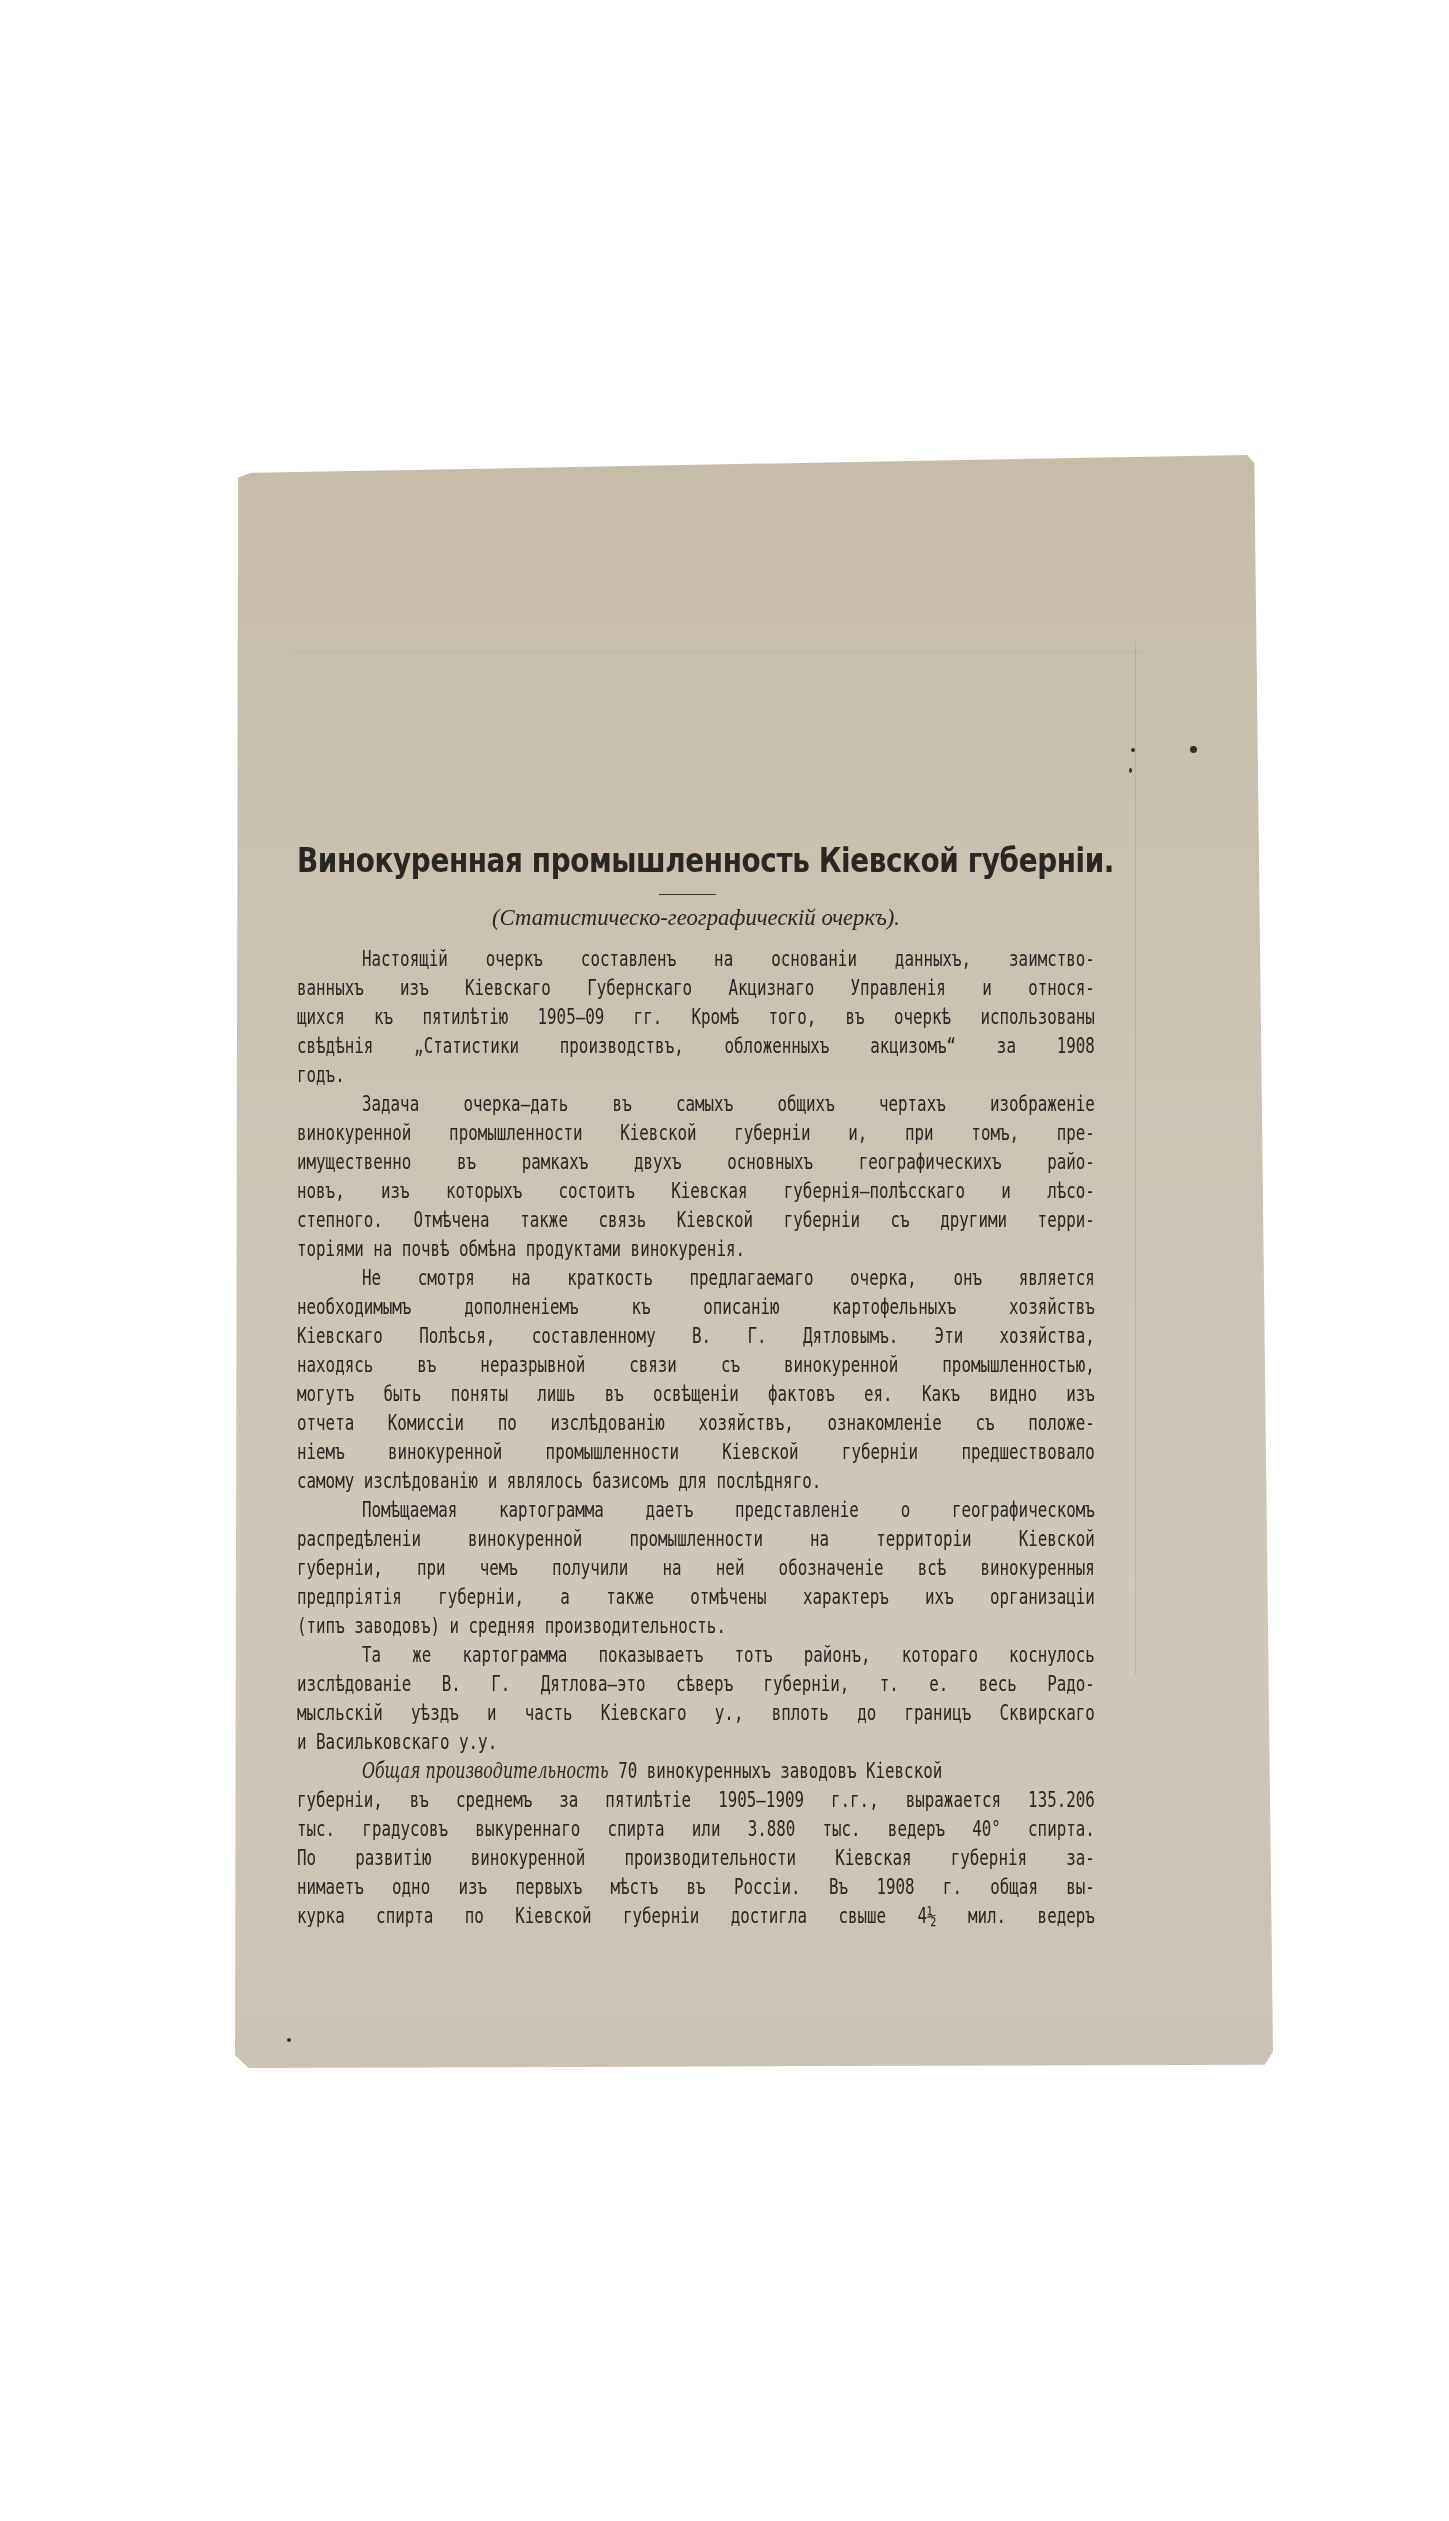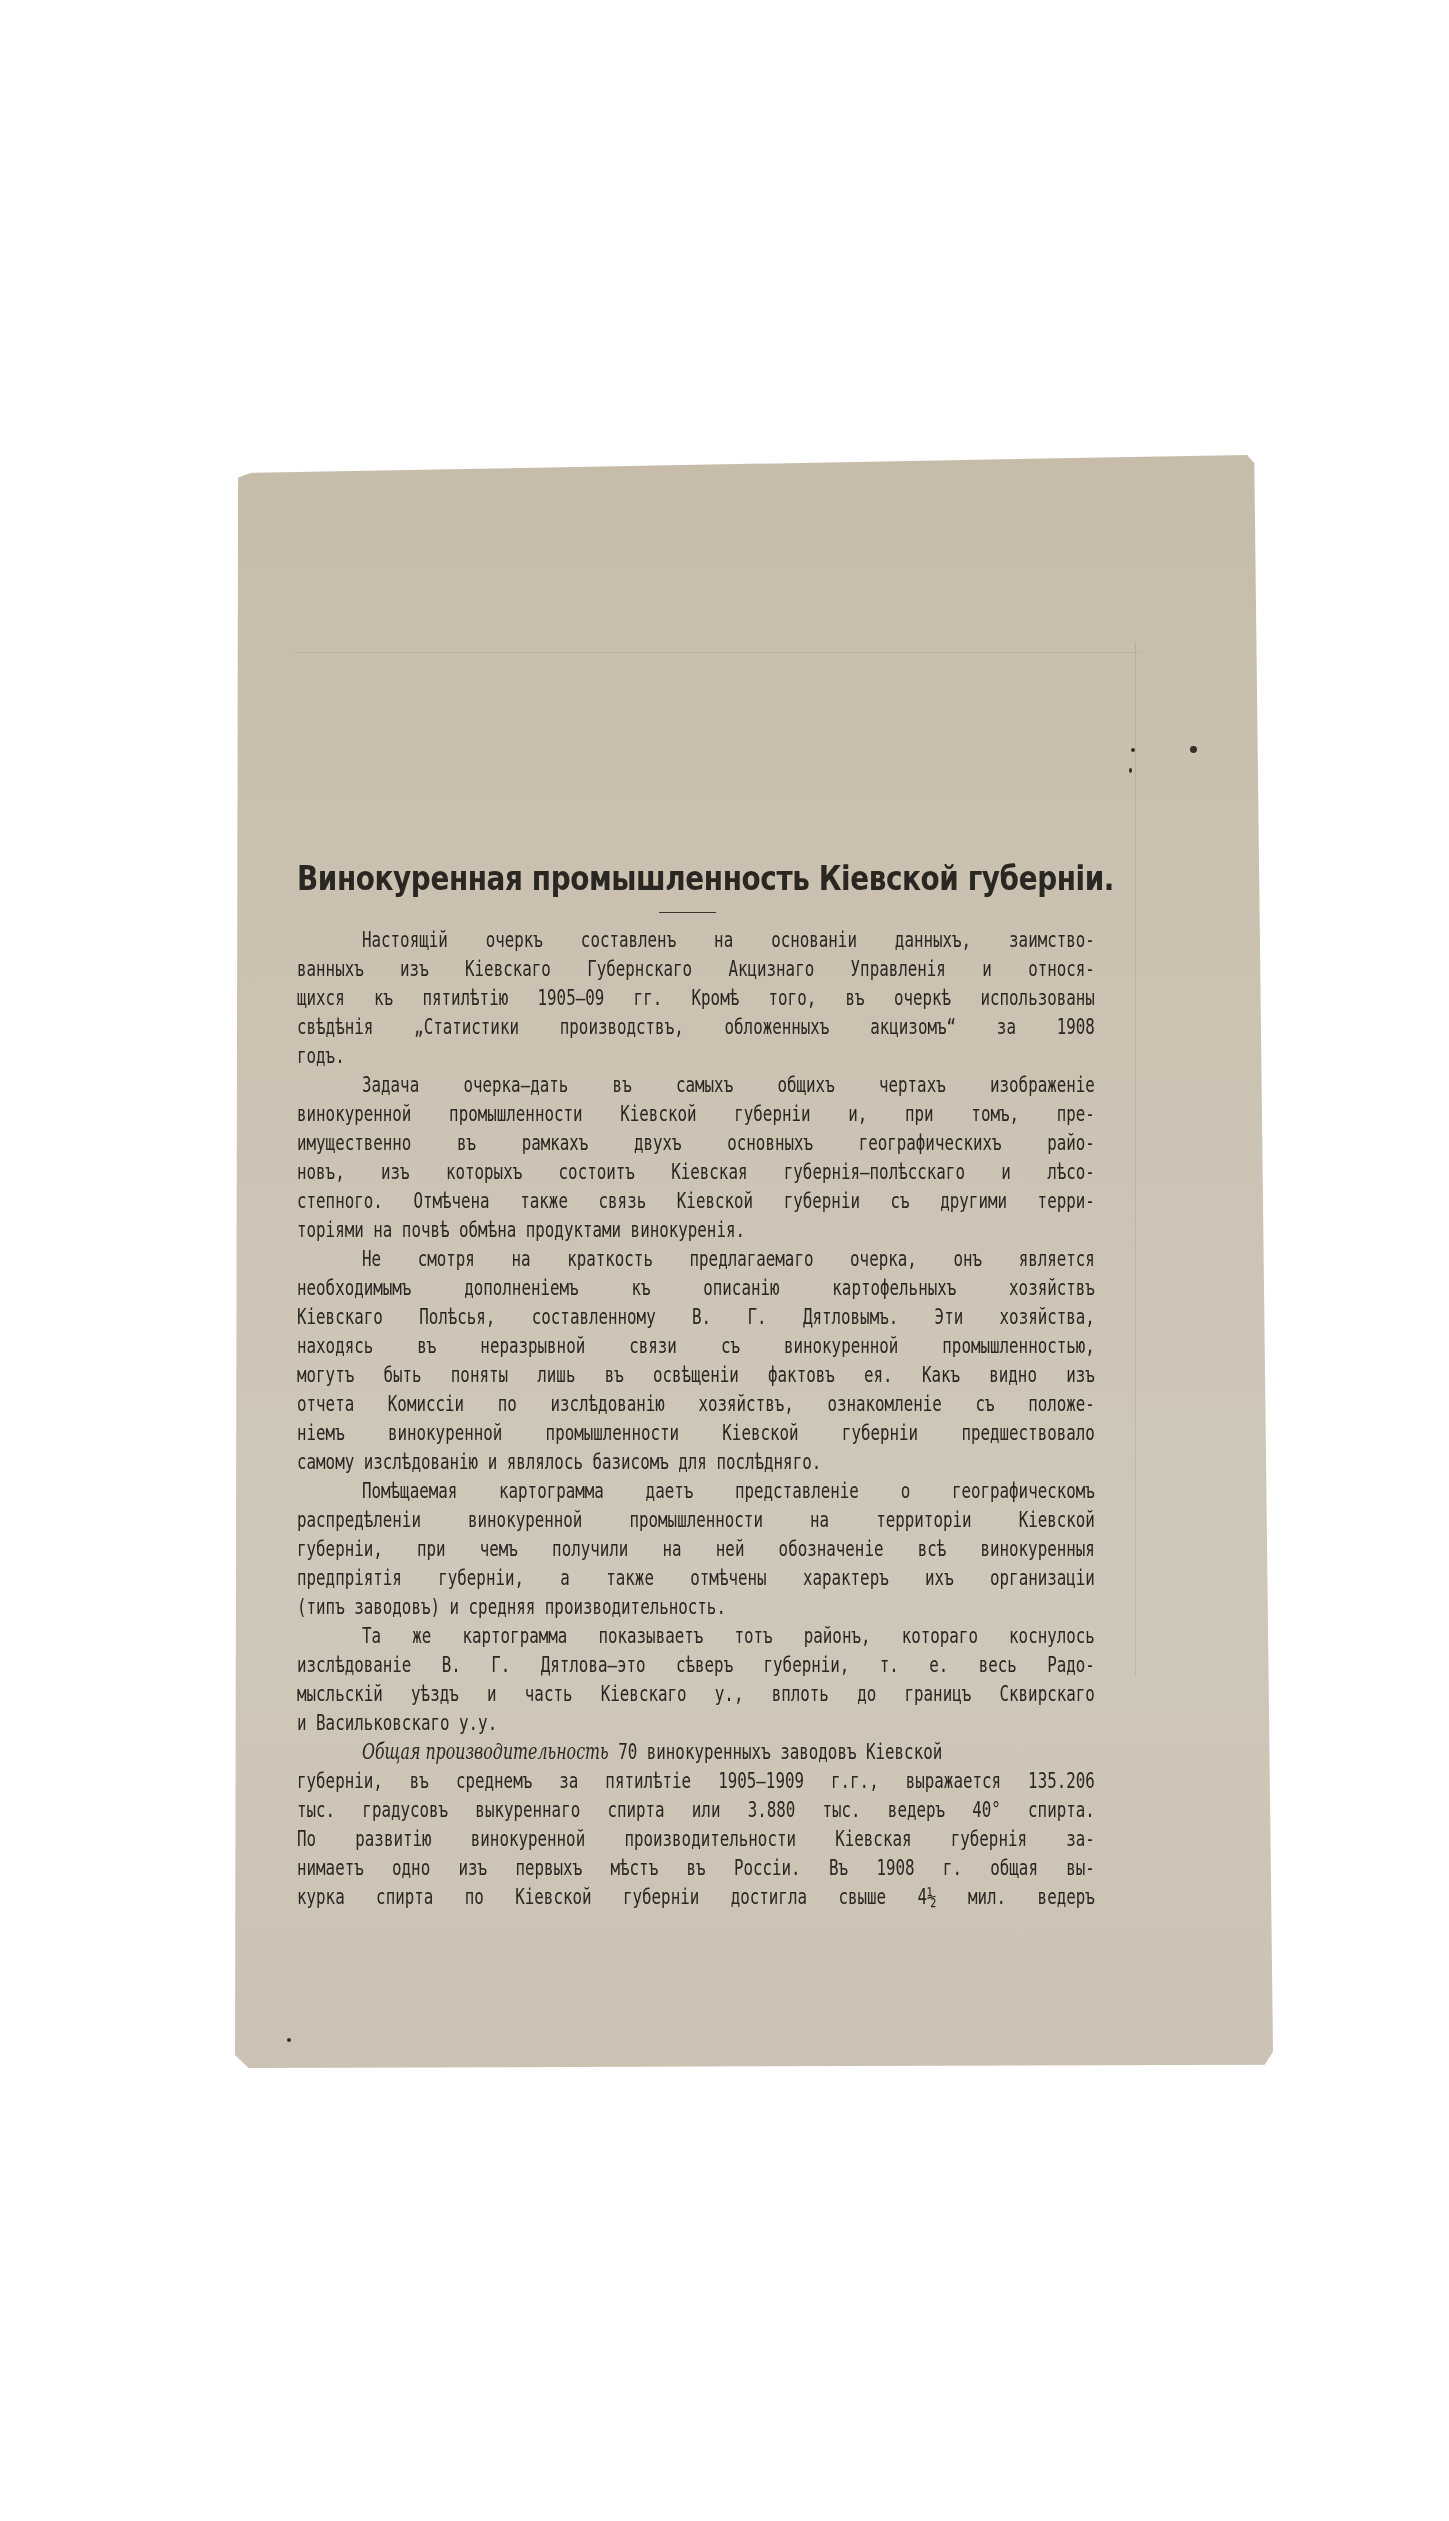--- a/index.html
+++ b/index.html
@@ -37,21 +37,21 @@
     background: rgba(120,110,95,0.12);
   }
   .speck {
     position: absolute;
     border-radius: 50%;
     background: #3a2e24;
   }
   .text {
     position: absolute;
     left: 62px;
-    top: 404px;
+    top: 386px;
     width: 798px;
     color: #2a2622;
   }
   .title {
     font-family: "DejaVu Sans", "Liberation Sans", sans-serif;
     font-size: 34px;
     font-weight: bold;
     letter-spacing: -0.5px;
     transform: scaleX(0.82);
     transform-origin: left center;
@@ -102,20 +102,21 @@
   <div class="fold-h"></div>
   <div class="fold-v"></div>
   <div class="speck" style="left:955px;top:291px;width:6.9px;height:6.9px;"></div>
   <div class="speck" style="left:896px;top:293px;width:3.9px;height:3.9px;"></div>
   <div class="speck" style="left:894px;top:313px;width:3px;height:4.9px;"></div>
   <div class="speck" style="left:52px;top:1583px;width:3.9px;height:3.9px;"></div>
 
   <div class="text">
     <h1 class="title">Винокуренная промышленность Кіевской губерніи.</h1>
     <div class="rule"></div>
+    <div class="subtitle">(Статистическо-географическій очеркъ).</div>
 
     <div class="body">
 
       <div>
         <div class="line indent">
             <span class="w">Настоящій</span>
             <span class="w">очеркъ</span>
             <span class="w">составленъ</span>
             <span class="w">на</span>
             <span class="w">основаніи</span>

